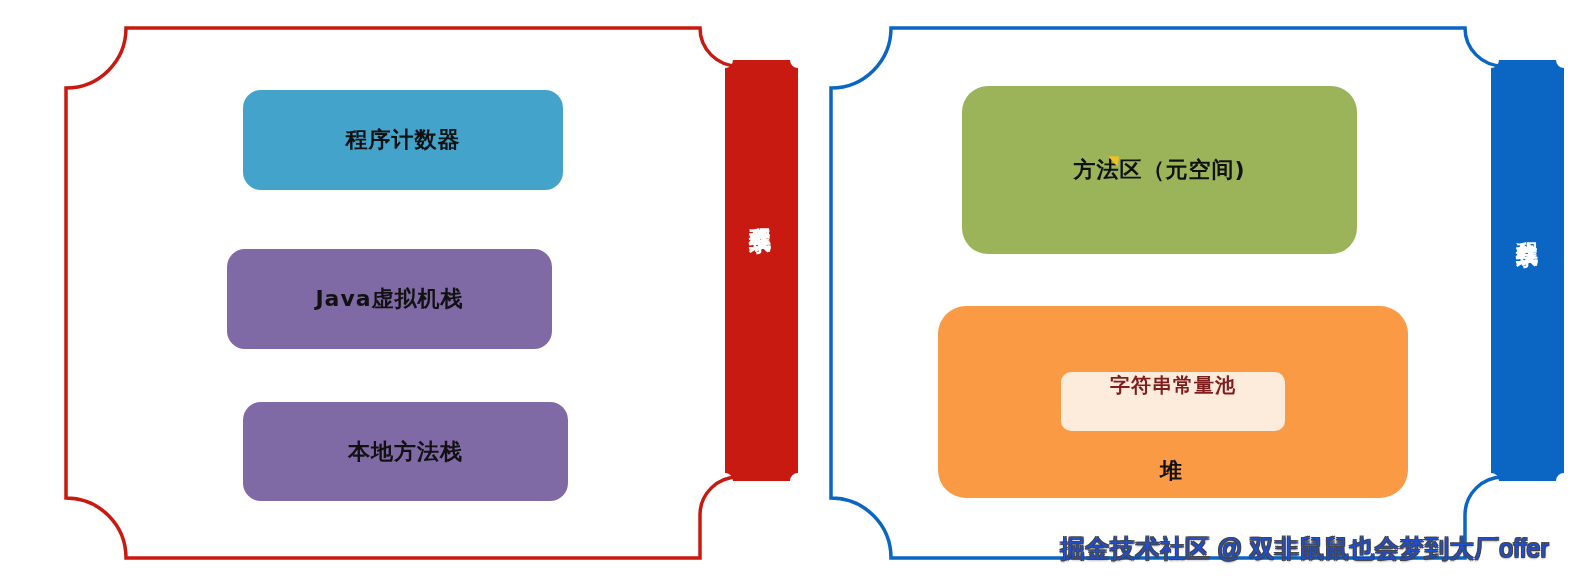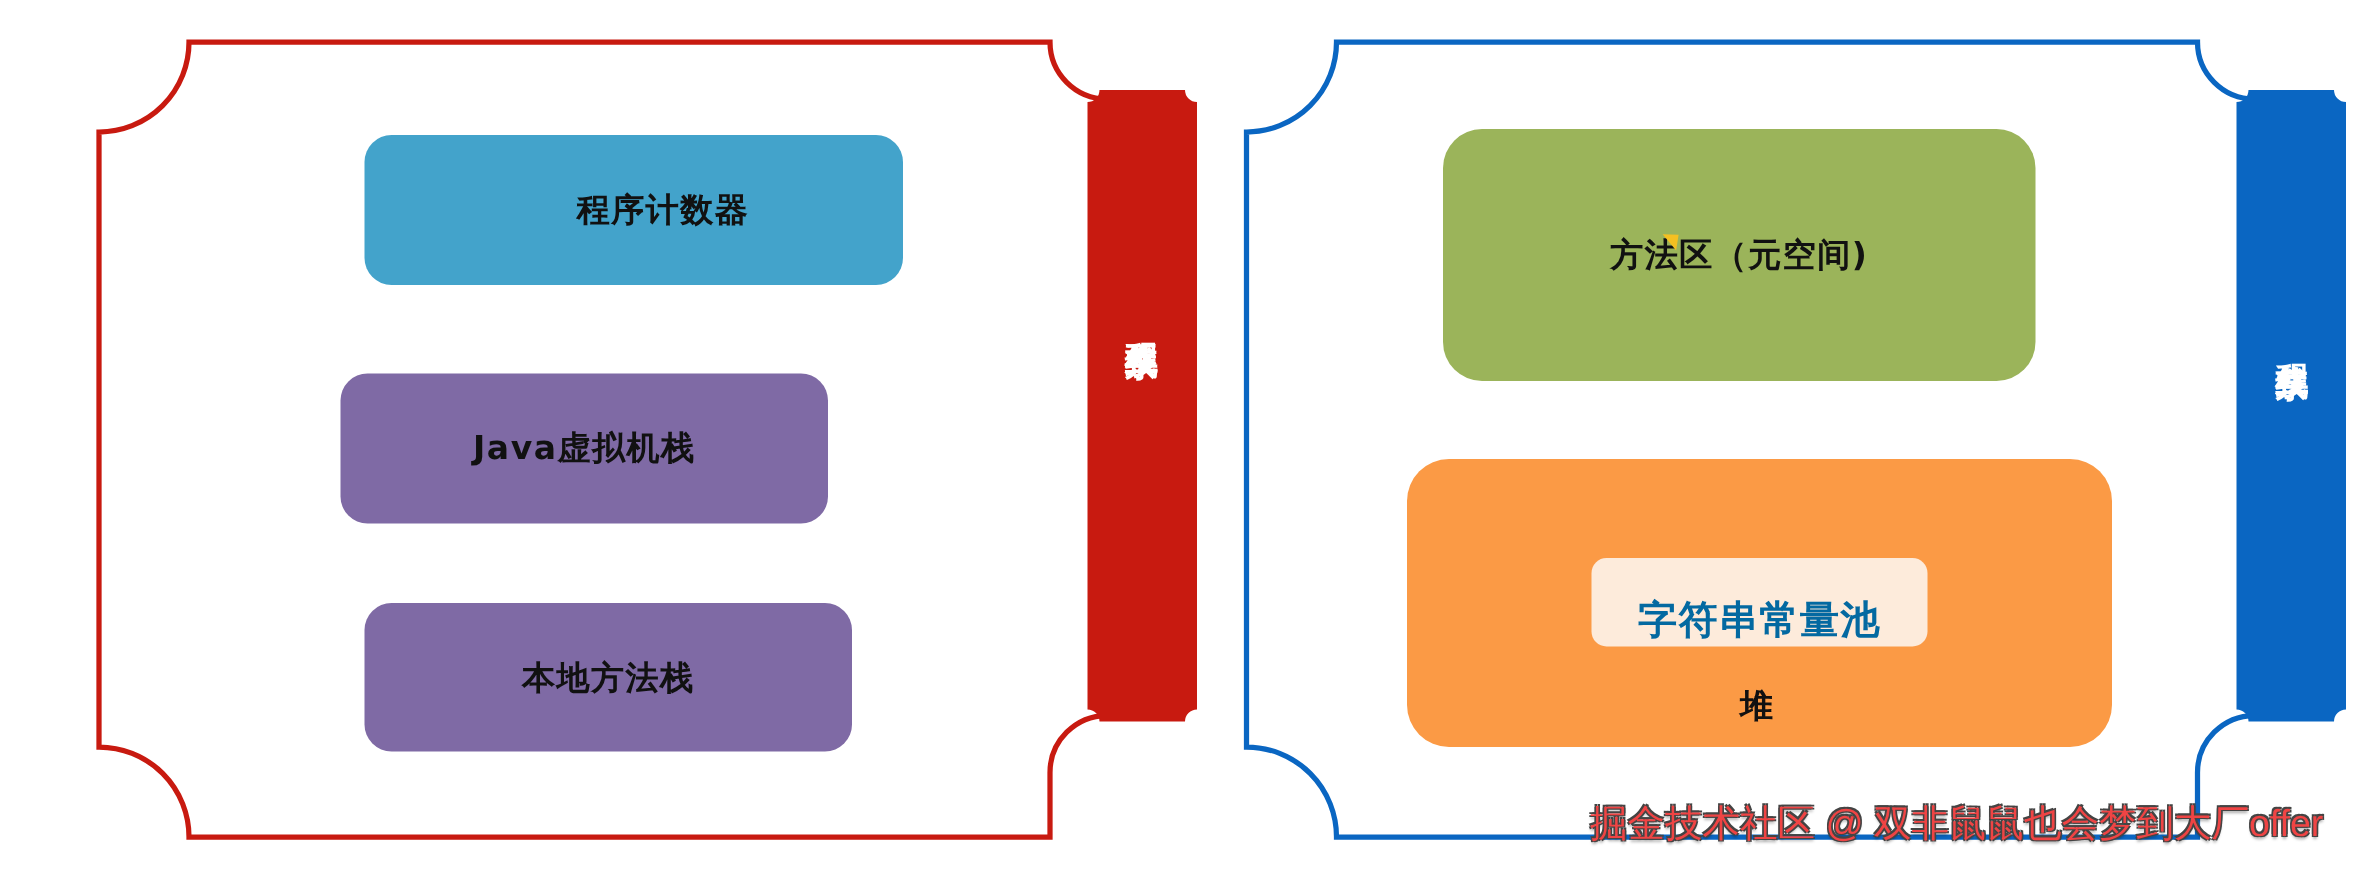--- a/index.html
+++ b/index.html
@@ -5,23 +5,23 @@
   html, body { margin: 0; padding: 0; background: #ffffff; }
   body { width: 1579px; height: 583px; position: relative; overflow: hidden;
          font-family: "DejaVu Sans", "Liberation Sans", sans-serif; }
   .stage { position: absolute; left: 0; top: 0; width: 1579px; height: 583px; }
   svg.frame { position: absolute; left: 0; top: 0; }
   .box { position: absolute; border-radius: 18px; display: flex; align-items: center;
          justify-content: center; font-weight: bold; color: #111; font-size: 22px; letter-spacing: 1px; }
   .vlabel { position: absolute; color: #ffffff; font-weight: bold; font-size: 22px;
             writing-mode: vertical-rl; text-orientation: upright; letter-spacing: 0px; line-height: 1; }
   .pill { position: absolute; background: #fdebdb; border-radius: 10px; display: flex;
-          align-items: flex-end; justify-content: center; font-weight: bold; font-size: 26px; color: #0369a1; letter-spacing: 1px; }
+          align-items: flex-start; justify-content: center; font-weight: bold; font-size: 20px; color: #7f1d1d; letter-spacing: 1px; }
   .heap-label { position: absolute; font-weight: bold; font-size: 22px; color: #111; }
-  .watermark { position: absolute; font-family: "Liberation Sans", sans-serif; font-size: 25px; color: #ef4444;
+  .watermark { position: absolute; font-family: "Liberation Sans", sans-serif; font-size: 25px; color: #1d4ed8;
                text-shadow: 1px 1px 0 #444, -1px -1px 0 #444, 1px -1px 0 #444, -1px 1px 0 #444, 0 2px 2px rgba(0,0,0,0.35);
                white-space: nowrap; }
   .cursor { position: absolute; width: 0; height: 0; border-left: 8px solid #f4c021;
             border-top: 7px solid transparent; border-bottom: 7px solid transparent; transform: rotate(-40deg); }
 </style>
 </head>
 <body>
 
 <div class="stage">
 
@@ -45,21 +45,21 @@
          A 38 38 0 0 0 1465 515
          L 1465 558
          L 891 558
          A 60 60 0 0 0 831 498
          L 831 88
          A 60 60 0 0 0 891 28 Z" fill="#ffffff" stroke="#0a66c2" stroke-width="3.5"></path>
 
     <path d="M 1499 60 L 1556 60 A 8 8 0 0 0 1564 68 L 1564 473 A 8 8 0 0 0 1556 481 L 1499 481 A 8 8 0 0 0 1491 473 L 1491 68 A 8 8 0 0 0 1499 60 Z" fill="#0a66c2"></path>
   </svg>
 
-  <div class="box" style="left:243px; top:90px; width:320px; height:100px; background:#43a3cb;padding-left:39px;">
+  <div class="box" style="left:243px; top:90px; width:320px; height:100px; background:#43a3cb;">
     <span>程序计数器</span>
   </div>
   <div class="box" style="left:227px; top:249px; width:325px; height:100px; background:#7f6aa5;">
     <span>Java虚拟机栈</span>
   </div>
   <div class="box" style="left:243px; top:402px; width:325px; height:99px; background:#7f6aa5;text-align:right;">
     <span>本地方法栈</span>
   </div>
   <div class="vlabel" style="left:749px; top:212px;">线程不共享</div>
 

